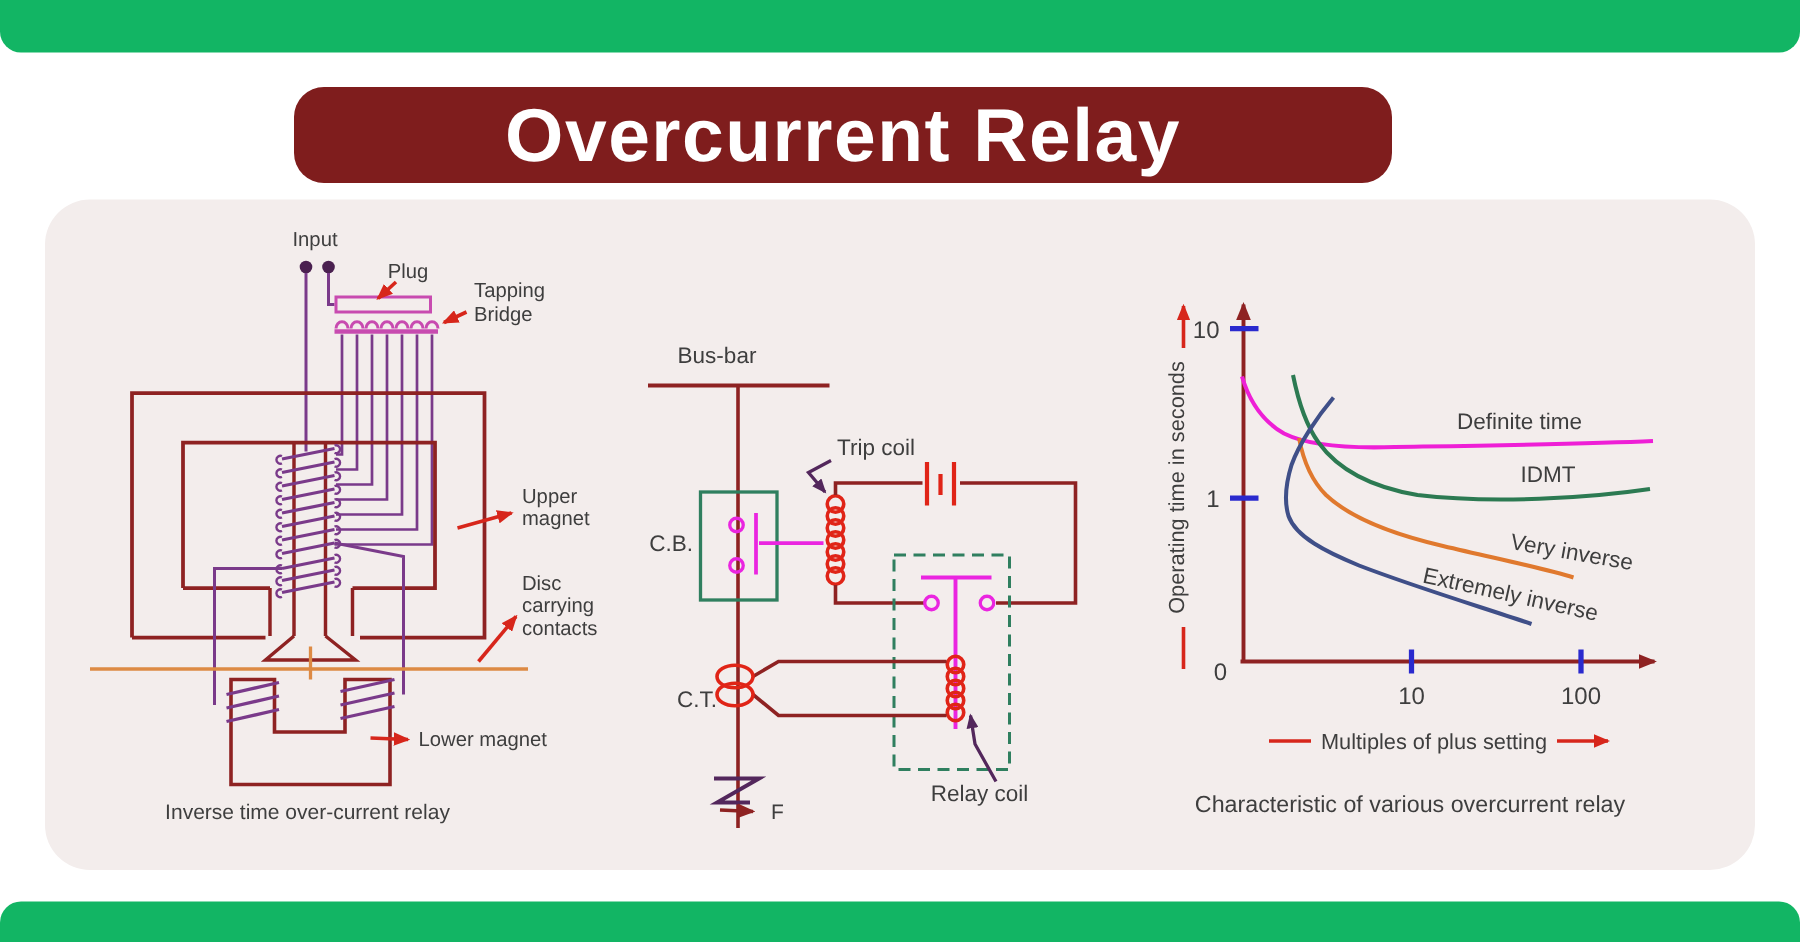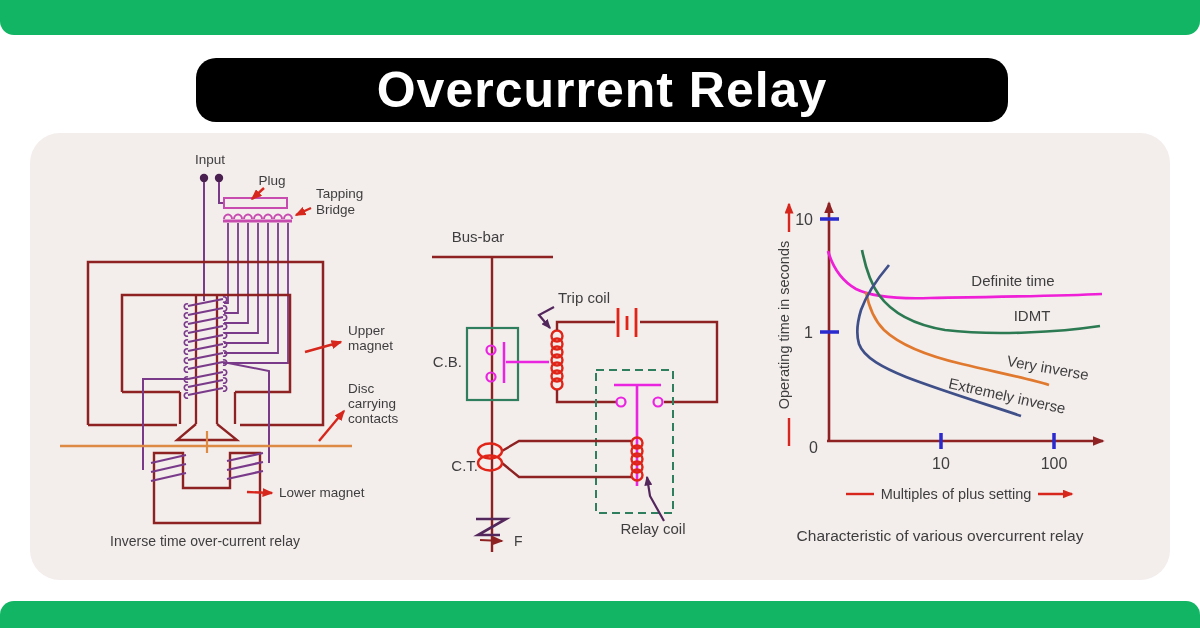--- a/index.html
+++ b/index.html
@@ -1,21 +1,21 @@
 <!DOCTYPE html>
 <html><head>
 <meta charset="utf-8">
 <style>
   html,body{margin:0;padding:0;}
   body{width:1200px;height:628px;position:relative;background:#ffffff;overflow:hidden;
        font-family:"Liberation Sans",sans-serif;}
   .accent-bar{position:absolute;left:0;width:1200px;background:#12b564;}
   #top-bar{top:0;height:35px;border-radius:0 0 14px 14px;}
   #bottom-bar{top:601px;height:27px;border-radius:14px 14px 0 0;}
-  #title-box{position:absolute;left:196px;top:58px;width:812px;height:64px;background:#000000;
+  #title-box{position:absolute;left:196px;top:58px;width:732px;height:64px;background:#7f1d1d;
              border-radius:20px;display:flex;align-items:center;justify-content:center;}
   #title-box span{color:#ffffff;font-size:50px;font-weight:bold;letter-spacing:1px;}
   #panel{position:absolute;left:30px;top:133px;width:1140px;height:447px;background:#f3edec;
          border-radius:30px;}
   svg{position:absolute;left:0;top:0;}
   text{font-family:"Liberation Sans",sans-serif;fill:#3e3e3e;}
   .t13{font-size:13.5px;} .t14{font-size:14px;} .t15{font-size:15px;}
   .t16{font-size:16px;} .cap{font-size:15.5px;}
   .wire-p{stroke:#7a3a8a;fill:none;stroke-width:2;}
   .core{stroke:#8e2222;fill:none;stroke-width:2.5;}

